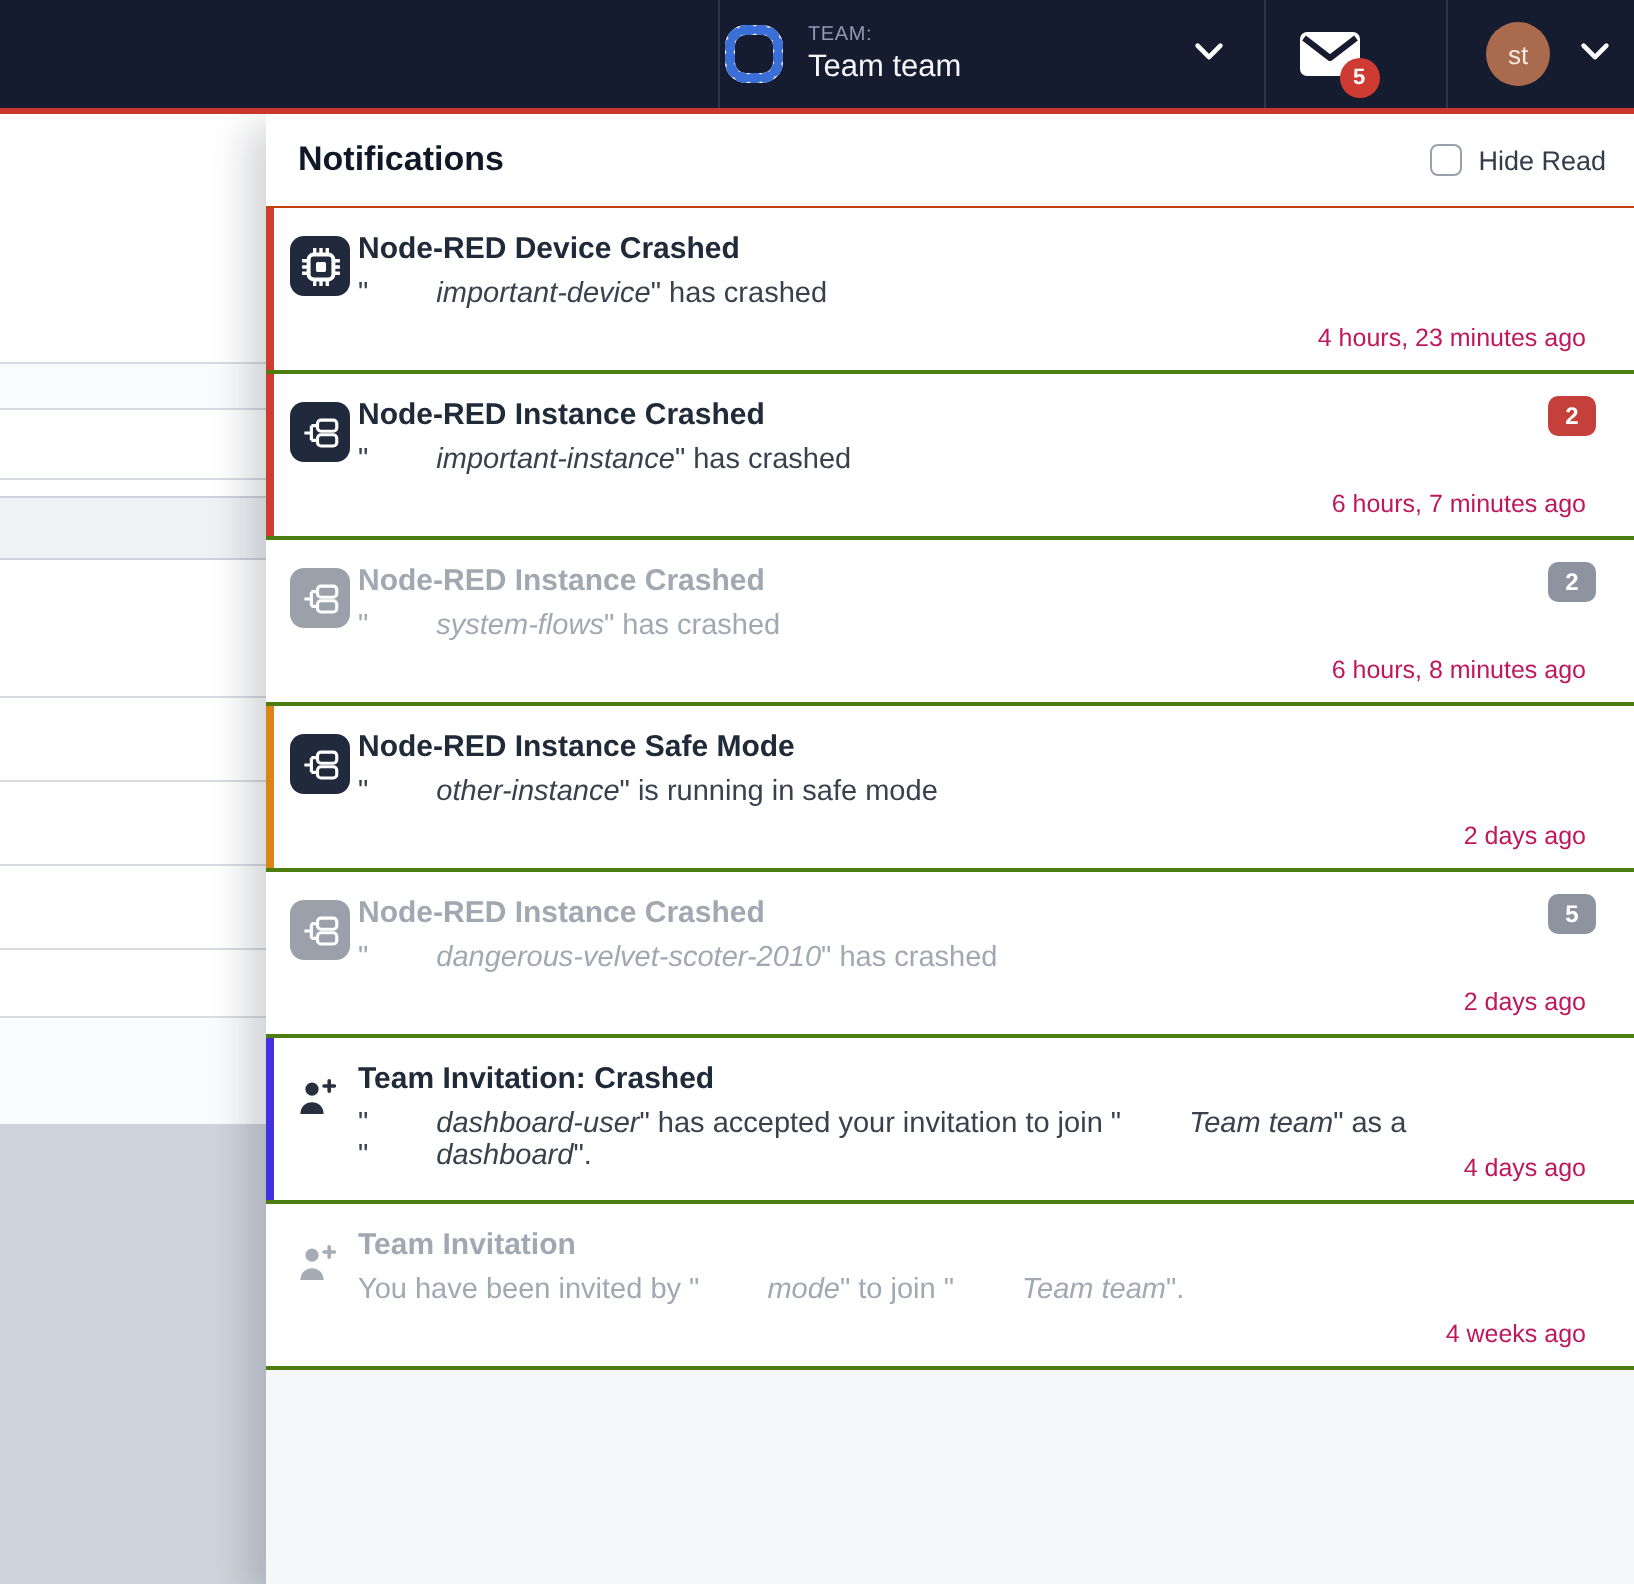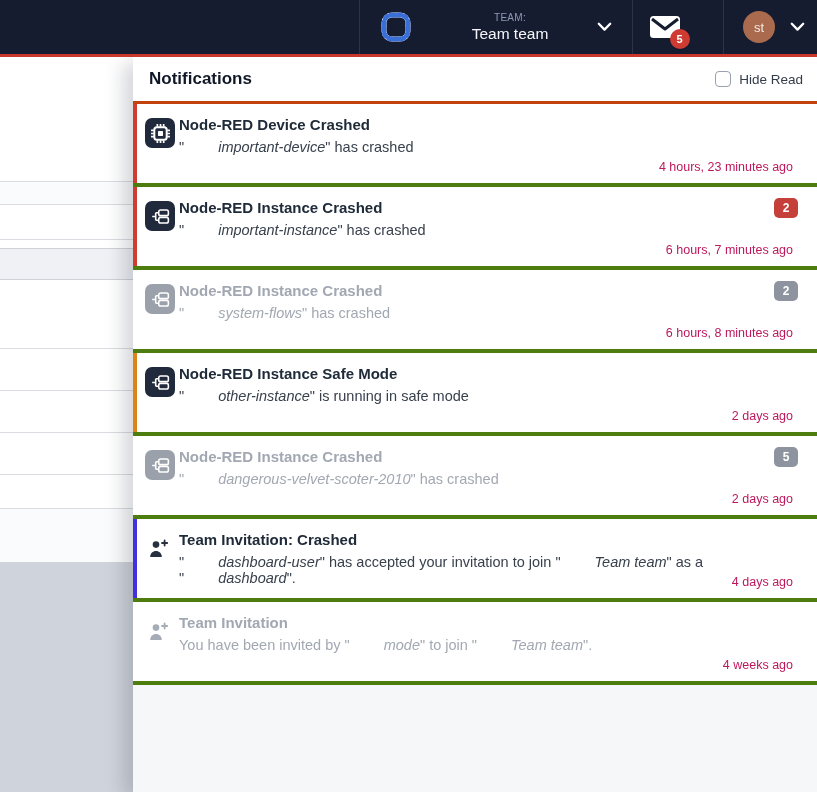--- a/index.html
+++ b/index.html
@@ -5,21 +5,21 @@
   html,body{margin:0;padding:0;}
   body{
     width:817px;height:792px;overflow:hidden;position:relative;
     font-family:"Liberation Sans",sans-serif;background:#ffffff;
   }
   
   .navbar{position:absolute;left:0;top:0;width:817px;height:54px;background:#161c30;z-index:30;display:flex;}
   .redline{position:absolute;left:0;top:54px;width:817px;height:3px;background:#cb362b;z-index:30;}
   .nav-spacer{flex:1;}
   .nav-section{display:flex;align-items:center;border-left:1px solid #2b344a;height:100%;box-sizing:border-box;}
-  .team-section{width:273px;padding-left:19px;cursor:pointer;text-align:center;}
+  .team-section{width:273px;cursor:pointer;}
   .team-avatar{width:34px;height:34px;flex:0 0 auto;}
   .team-texts{margin-left:10px;flex:1;}
   .team-label{font-size:10px;color:#8d99b5;letter-spacing:.3px;}
   .team-name{font-size:15.5px;color:#f4f6f9;margin-top:2px;}
   .team-chevron{margin-right:20px;}
   .mail-section{width:64px;justify-content:center;cursor:pointer;}
   .mail-wrap{position:relative;width:32px;height:26px;}
   .mail-badge{
     position:absolute;right:-9px;bottom:-9px;width:20px;height:20px;border-radius:50%;
     background:#ce3b32;color:#fff;font-size:11px;font-weight:700;
@@ -40,29 +40,29 @@
   .bg-row-b{top:191px;height:32px;background:#eff1f4;border-top:1px solid #ced2d8;border-bottom:1px solid #ced2d8;box-sizing:border-box;}
   .bg-row-c{top:451px;height:54px;background:#fafbfc;border-top:1px solid #d9dce1;box-sizing:border-box;}
   .bg-backdrop{position:absolute;left:0;top:505px;bottom:0;width:100%;background:#cfd3db;}
 
   
   .panel{
     position:absolute;left:133px;top:57px;width:684px;bottom:0;background:#f6f7f9;z-index:20;
     box-shadow:-9px 6px 18px rgba(16,24,40,.18);
   }
   .panel-header{
-    height:47px;background:#fff;border-bottom:3px solid #c2410c;box-sizing:border-box;
+    height:47px;background:#fff;border-bottom:1px solid #c2410c;box-sizing:border-box;
     display:flex;align-items:center;padding:0 14px 0 16px;
   }
   .panel-title{font-size:17px;font-weight:700;color:#101828;flex:1;}
   .hide-read{display:flex;align-items:center;cursor:pointer;}
   .checkbox{width:16px;height:16px;border:1px solid #98a1ad;border-radius:4px;background:#fff;box-sizing:border-box;}
   .hide-read-label{font-size:13.5px;color:#333c49;margin-left:8px;}
 
-  .n-item{position:relative;height:83px;background:#fff;border-bottom:4px solid #4d7c0f;box-sizing:border-box;cursor:pointer;}
+  .n-item{position:relative;height:83px;background:#fff;border-bottom:2px solid #4d7c0f;box-sizing:border-box;cursor:pointer;}
   .accent{position:absolute;left:0;top:0;bottom:0;width:4px;background:transparent;}
   .icon-tile{
     position:absolute;left:12px;top:14px;width:30px;height:30px;border-radius:7px;
     background:#202a3c;display:flex;align-items:center;justify-content:center;color:#fff;
   }
   .icon-plain{
     position:absolute;left:10px;top:14px;width:32px;height:32px;
     display:flex;align-items:center;justify-content:center;color:#27303f;
   }
   .n-item.read .icon-tile{background:#9aa1ab;}

